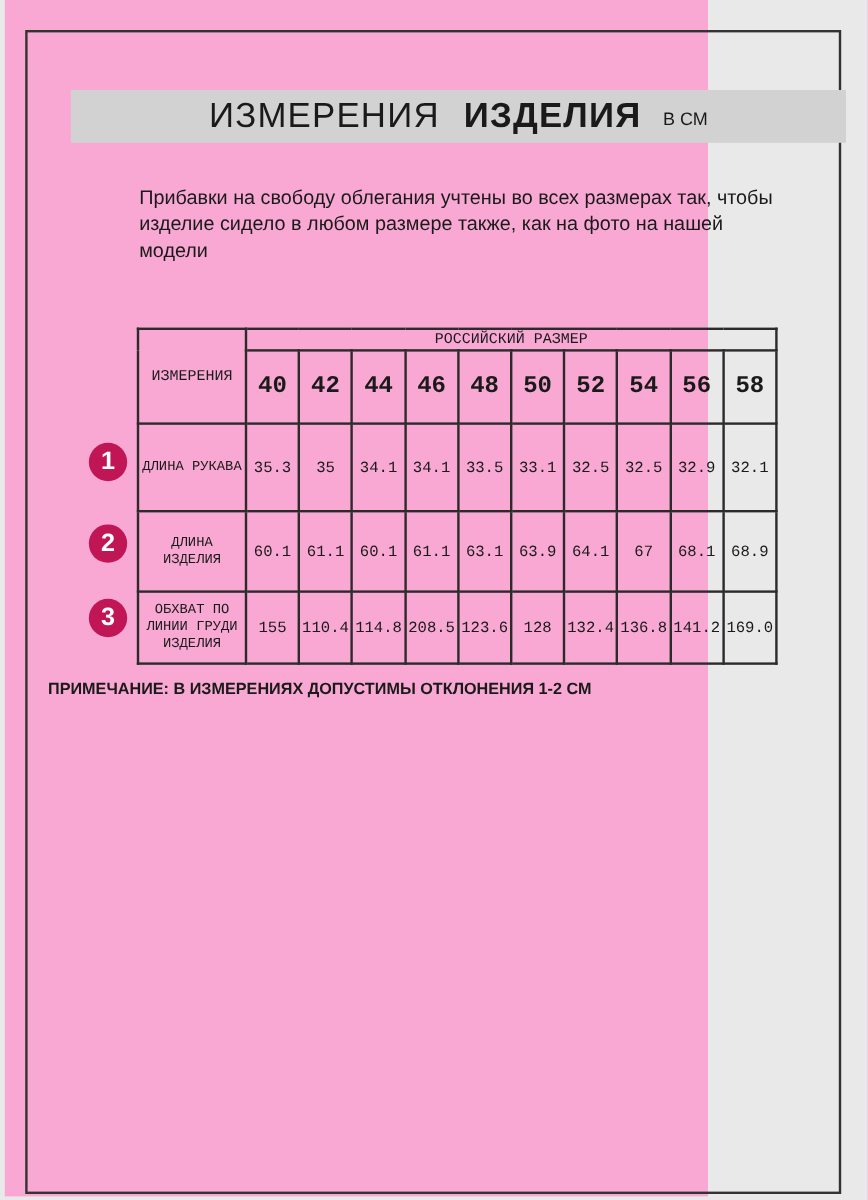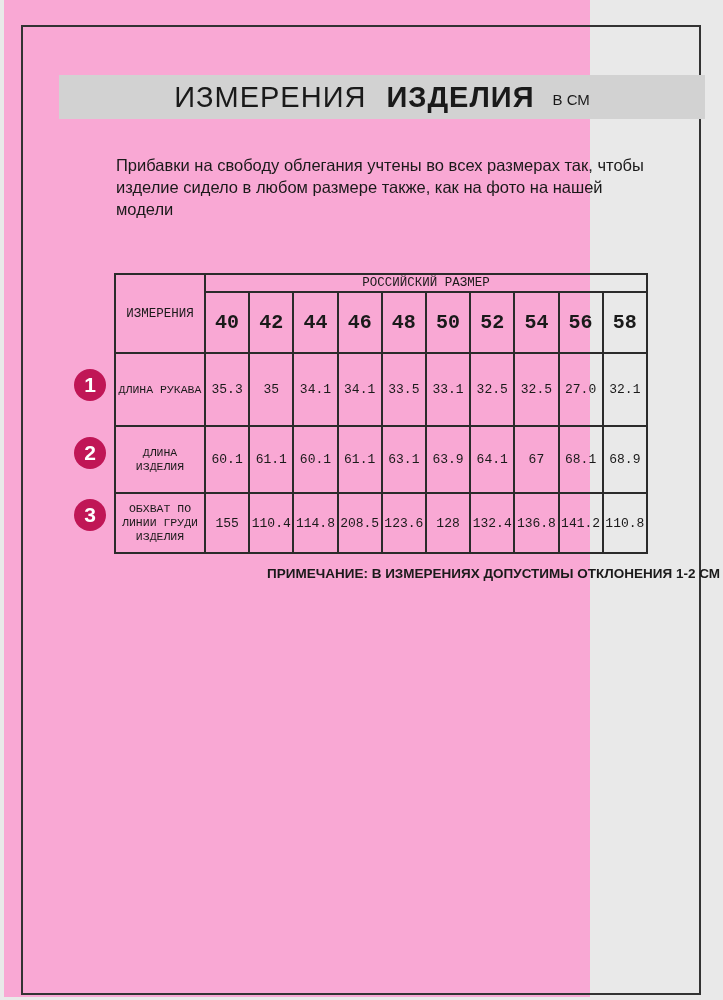--- a/index.html
+++ b/index.html
@@ -48,21 +48,21 @@
   .group-header-cell{font-size:12.5px;height:16px;font-weight:400;}
   .corner-cell{font-size:12.5px;font-weight:400;padding:0 10px;}
   .size-cell{font-size:20px;font-weight:700;height:59px;}
   .label-cell{font-size:11.5px;line-height:14px;padding:0 11px;}
   .value-cell{font-size:13px;margin-top:16px;}
   .size-table tbody tr:nth-child(1) td{height:71px;}
   .size-table tbody tr:nth-child(2) td{height:65px;}
   .size-table tbody tr:nth-child(3) td{height:58px;}
   .note{
     position:absolute;left:17px;top:539px;width:680px;
-    text-align:right;font-size:13.5px;font-weight:700;
+    text-align:left;font-size:13.5px;font-weight:700;
   }
   .num-circle{
     position:absolute;left:51px;width:32px;height:32px;border-radius:50%;
     display:flex;align-items:center;justify-content:center;
     color:#ffffff;font-size:21px;font-weight:700;
   }
   .c1{top:342px;}
   .c2{top:410px;}
   .c3{top:472px;}
 </style>
@@ -117,21 +117,21 @@
           <tr>
             <td class="label-cell">ДЛИНА РУКАВА</td>
             <td class="value-cell">35.3</td>
             <td class="value-cell">35</td>
             <td class="value-cell">34.1</td>
             <td class="value-cell">34.1</td>
             <td class="value-cell">33.5</td>
             <td class="value-cell">33.1</td>
             <td class="value-cell">32.5</td>
             <td class="value-cell">32.5</td>
-            <td class="value-cell">27.0</td>
+            <td class="value-cell">32.9</td>
             <td class="value-cell">32.1</td>
           </tr>
           <tr>
             <td class="label-cell">ДЛИНА ИЗДЕЛИЯ</td>
             <td class="value-cell">60.1</td>
             <td class="value-cell">61.1</td>
             <td class="value-cell">60.1</td>
             <td class="value-cell">61.1</td>
             <td class="value-cell">63.1</td>
             <td class="value-cell">63.9</td>
@@ -144,21 +144,21 @@
             <td class="label-cell">ОБХВАТ ПО ЛИНИИ ГРУДИ ИЗДЕЛИЯ</td>
             <td class="value-cell">155</td>
             <td class="value-cell">110.4</td>
             <td class="value-cell">114.8</td>
             <td class="value-cell">208.5</td>
             <td class="value-cell">123.6</td>
             <td class="value-cell">128</td>
             <td class="value-cell">132.4</td>
             <td class="value-cell">136.8</td>
             <td class="value-cell">141.2</td>
-            <td class="value-cell">110.8</td>
+            <td class="value-cell">169.0</td>
           </tr>
         </tbody>
     </table>
 
     <div class="num-circle c1" style="background: rgb(192, 22, 86);">
       <span>1</span>
     </div>
     <div class="num-circle c2" style="background: rgb(192, 22, 86);">
       <span>2</span>
     </div>

